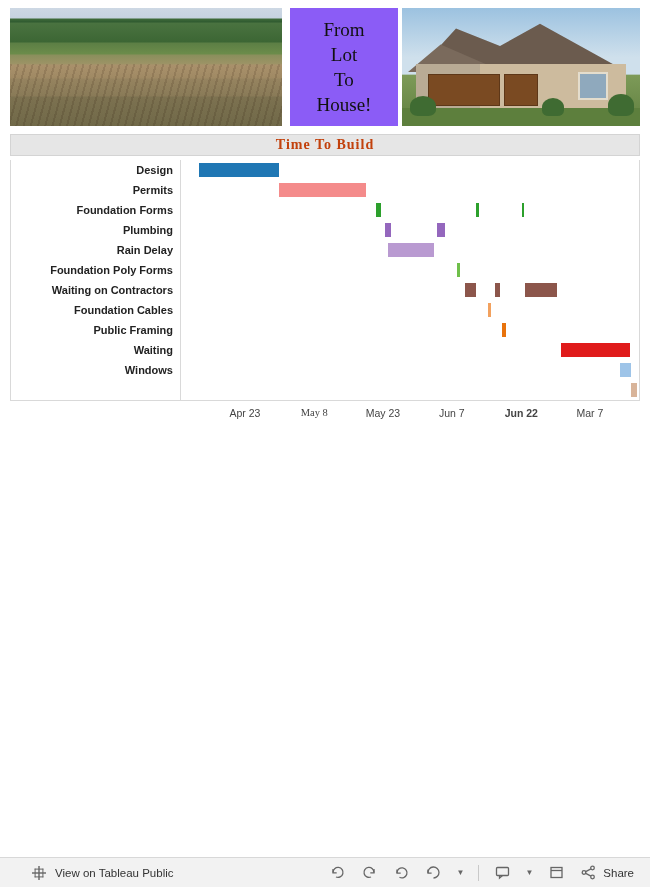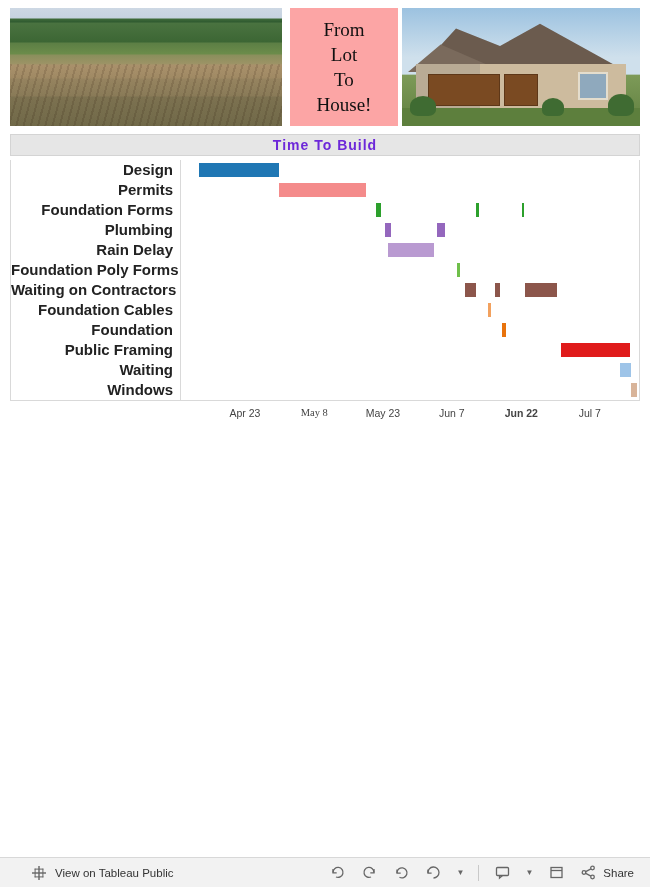--- a/index.html
+++ b/index.html
@@ -30,21 +30,21 @@
   }
   .img-left {
     width: 272px;
     height: 118px;
     margin-left: 10px;
   }
   .img-mid {
     width: 108px;
     height: 118px;
     margin-left: 8px;
-    background: #fca5a5;
+    background: #8b5cf6;
     display: flex;
     align-items: center;
     justify-content: center;
   }
   .img-right {
     width: 238px;
     height: 118px;
     margin-left: 4px;
   }
   .mid-text {
@@ -157,25 +157,25 @@
     margin: 6px auto 0 auto;
     height: 22px;
     background: #e6e6e6;
     border: 1px solid #d4d4d4;
     box-sizing: border-box;
     display: flex;
     align-items: center;
     justify-content: center;
   }
   .viz-title {
-    font-family: Liberation Sans, sans-serif;
+    font-family: Liberation Serif, serif;
     font-weight: bold;
     font-size: 14px;
     letter-spacing: 1px;
-    color: #6d28d9;
+    color: #c2410c;
   }
 
   
   .chart-wrap {
     width: 630px;
     margin: 4px auto 0 auto;
     position: relative;
   }
   .chart-area {
     display: flex;
@@ -189,21 +189,21 @@
     flex: 0 0 170px;
     border-right: 1px solid #d9d9d9;
     box-sizing: border-box;
   }
   .row-label {
     height: 20px;
     line-height: 20px;
     text-align: right;
     padding-right: 7px;
     box-sizing: border-box;
-    font-size: 15px;
+    font-size: 11px;
     font-weight: bold;
     color: #222222;
     white-space: nowrap;
     overflow: hidden;
   }
   .plot {
     position: relative;
     flex: 1 1 auto;
     height: 240px;
   }
@@ -330,21 +330,20 @@
   <div class="chart-area">
     <div class="row-labels" id="row-labels">
         <div class="row-label">Design</div>
         <div class="row-label">Permits</div>
         <div class="row-label">Foundation Forms</div>
         <div class="row-label">Plumbing</div>
         <div class="row-label">Rain Delay</div>
         <div class="row-label">Foundation Poly Forms</div>
         <div class="row-label">Waiting on Contractors</div>
         <div class="row-label">Foundation Cables</div>
-        <div class="row-label">Foundation</div>
         <div class="row-label">Public Framing</div>
         <div class="row-label">Waiting</div>
         <div class="row-label">Windows</div>
       </div>
     <div class="plot" id="plot">
         <div class="plot-row" style="top: 0px;">
           <div class="bar" title="Design" style="left: 4%; width: 17.5%; background: rgb(31, 119, 180);"></div>
         </div>
         <div class="plot-row" style="top: 20px;">
           <div class="bar" title="Permits" style="left: 21.5%; width: 19%; background: rgb(244, 139, 139);"></div>
@@ -385,21 +384,21 @@
           <div class="bar" title="Windows" style="left: 98.2%; width: 1.4%; background: rgb(216, 180, 154);"></div>
         </div>
       </div>
   </div>
   <div class="axis" id="axis">
       <div class="tick-label" style="left: 234.86px;">Apr 23</div>
       <div class="tick-label" style="left: 304.32px; font-family: Liberation Serif, serif;">May 8</div>
       <div class="tick-label" style="left: 372.86px;">May 23</div>
       <div class="tick-label" style="left: 441.86px;">Jun 7</div>
       <div class="tick-label" style="left: 511.32px; font-weight: bold;">Jun 22</div>
-      <div class="tick-label" style="left: 579.86px;">Jul 7</div>
+      <div class="tick-label" style="left: 579.86px;">Mar 7</div>
     </div>
 </div>
 
 <div class="toolbar">
   <div class="tb-left">
     <span class="tb-icon">
       <svg width="16" height="16" viewBox="0 0 16 16" fill="#666">
         <rect x="7.3" y="1" width="1.4" height="14"></rect>
         <rect x="1" y="7.3" width="14" height="1.4"></rect>
         <rect x="3.6" y="3.6" width="1" height="8.8"></rect>

